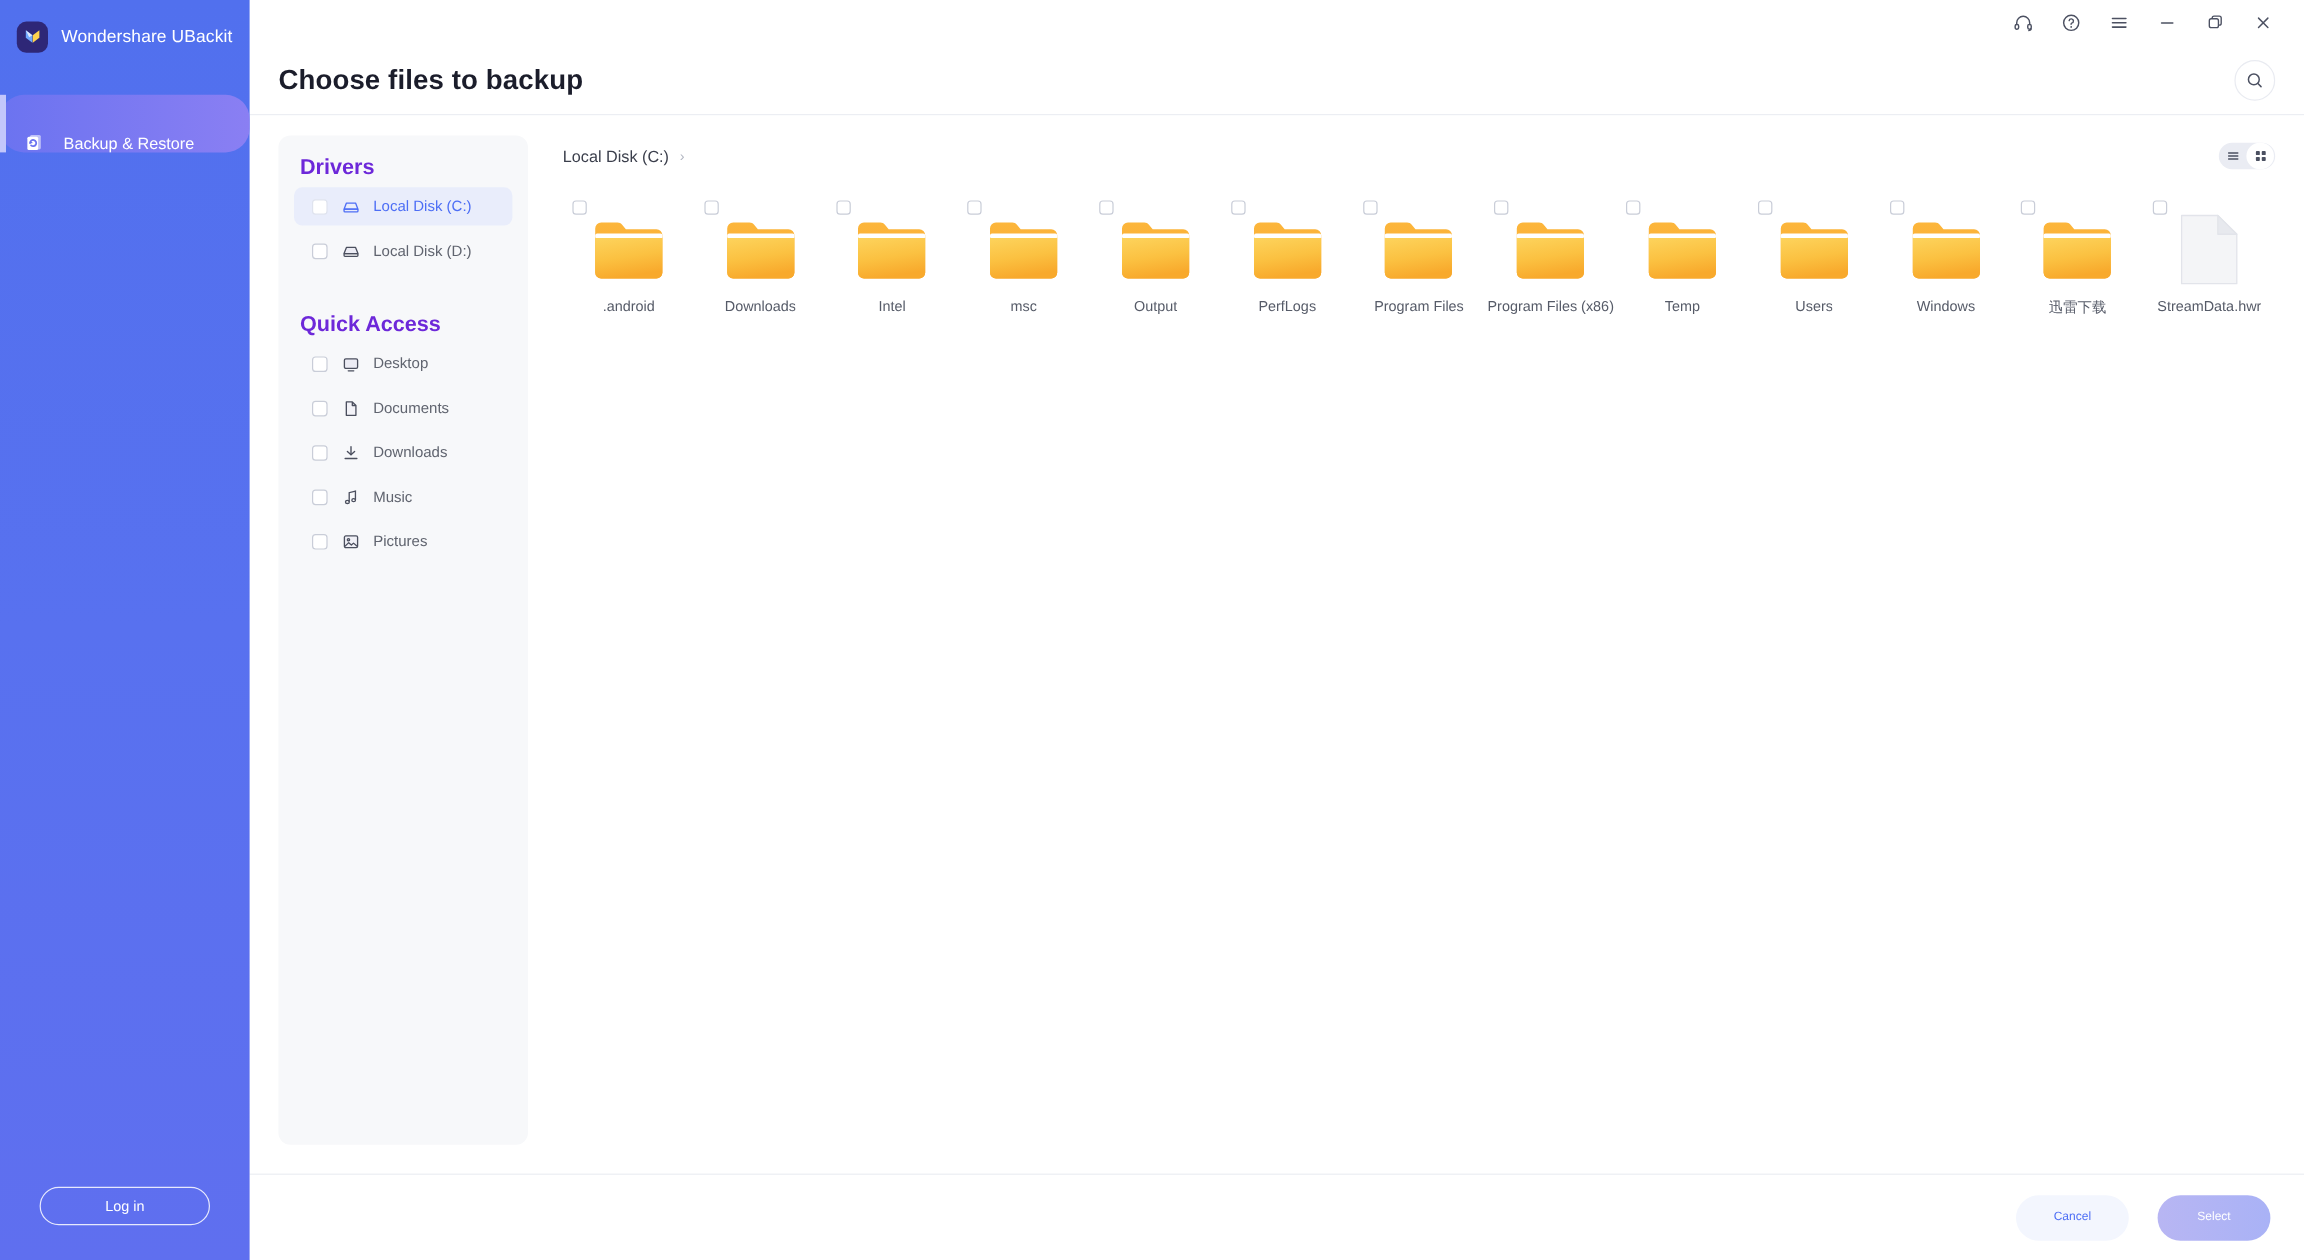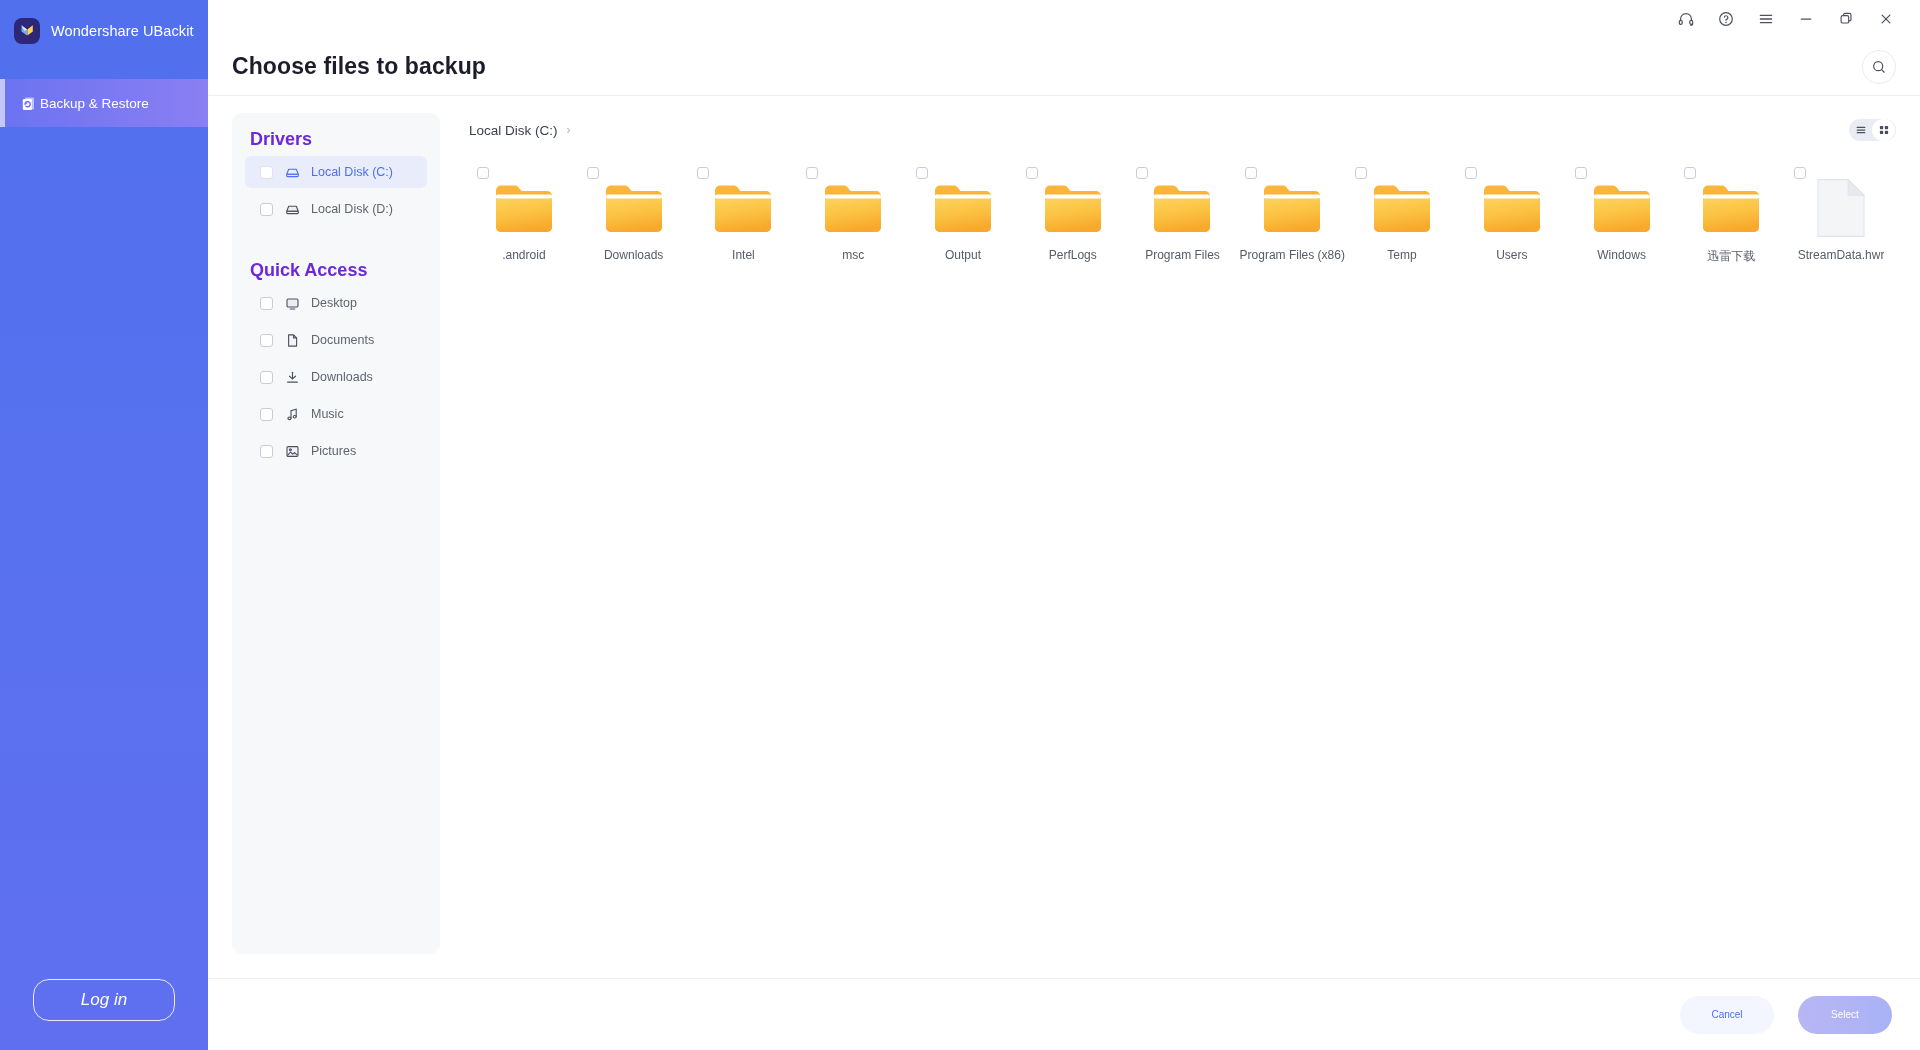--- a/index.html
+++ b/index.html
@@ -42,24 +42,25 @@
     color: #ffffff;
     font-size: 14.5px;
     letter-spacing: .1px;
     white-space: nowrap;
   }
   .nav-items { margin-top: 31px; }
   .nav-item {
     position: relative;
     height: 48px;
     display: flex;
-    align-items: center;
+    align-items: flex-end;
     padding-left: 20px;
-    gap: 2px;
-    cursor: pointer;
+    gap: 15px;
+    cursor: pointer;
+    border-radius: 20px;
   }
   .nav-item.active {
     background: linear-gradient(90deg,#6b73f0 0%,#8a7ff3 100%);
   }
   .nav-item.active::before {
     content: "";
     position: absolute;
     left: 0; top: 0; bottom: 0;
     width: 5px;
     background: #c3c7fb;
@@ -75,29 +76,29 @@
     white-space: nowrap;
   }
   .login-wrap {
     position: absolute;
     left: 0; right: 0;
     bottom: 29px;
     display: flex;
     justify-content: center;
   }
   .login-btn {
-    width: 142px; height: 42px;
+    width: 142px; height: 32px;
     border-radius: 16px;
     border: 1px solid rgba(255,255,255,.85);
     background: transparent;
     color: #ffffff;
-    font-size: 17px;
+    font-size: 12px;
     font-family: "Liberation Sans", sans-serif;
     cursor: pointer;
-    display: flex; align-items: center; justify-content: center; font-style: italic;
+    display: flex; align-items: center; justify-content: center;
   }
 
   
   .right {
     flex: 1 1 auto;
     height: 100%;
     background: #ffffff;
     display: flex;
     flex-direction: column;
     position: relative;

